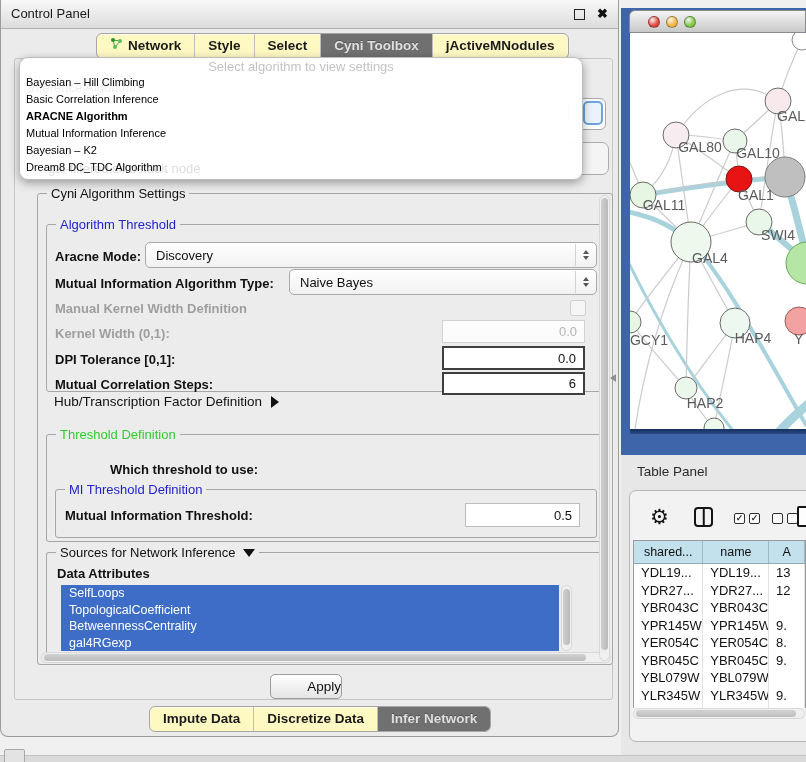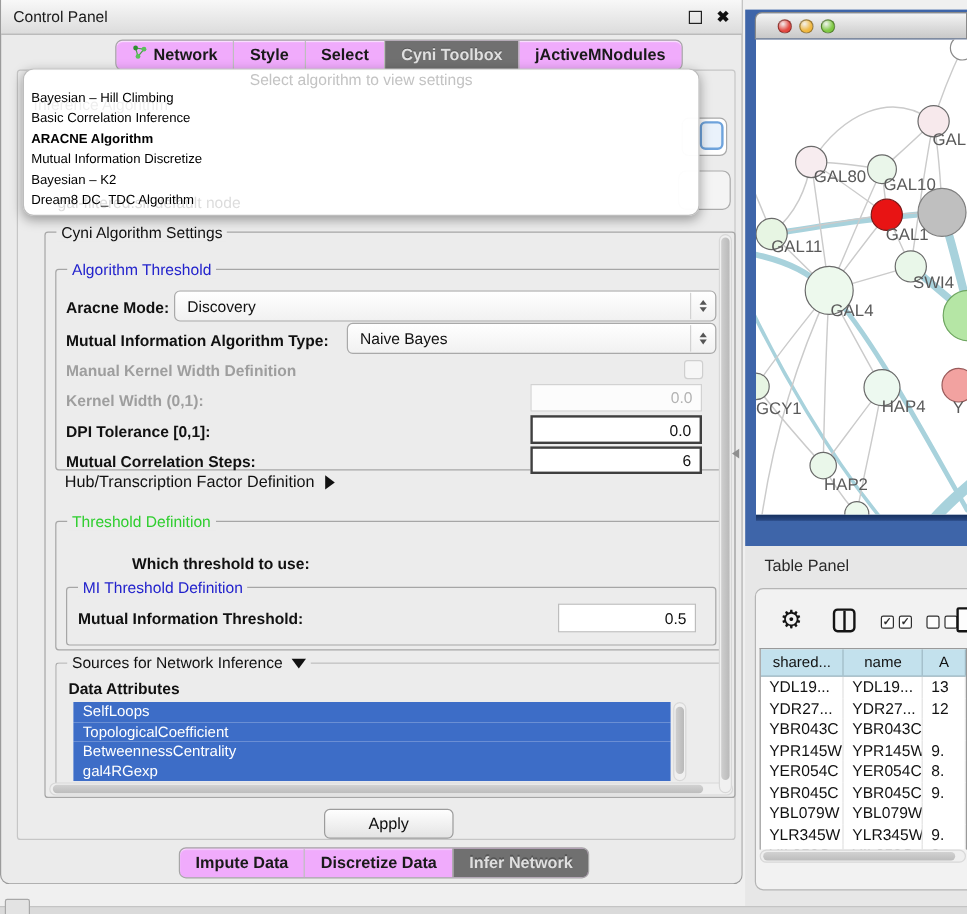--- a/index.html
+++ b/index.html
@@ -9,21 +9,21 @@
   
   .cpanel{position:absolute;left:0;top:0;width:619px;height:737px;background:#EBEBEB;
           border:1px solid #9B9B9B;border-top:none;border-radius:0 0 8px 8px;box-sizing:border-box;}
   .cp-header{position:absolute;left:0;top:0;width:100%;height:28px;
              background:linear-gradient(#F8F8F8,#DCDCDC);border-bottom:1px solid #B0B0B0;}
   .cp-title{position:absolute;left:10px;top:0;line-height:28px;font-size:13px;color:#1A1A1A;}
   .float-ico{position:absolute;right:33px;top:9px;width:9px;height:9px;border:1.6px solid #222;background:transparent;}
   .close-ico{position:absolute;right:10px;top:5px;font-size:13px;font-weight:bold;color:#111;line-height:18px;}
   
   .tabbar{position:absolute;display:inline-flex;border:1px solid #A6A6A6;border-radius:6px;
-          overflow:hidden;background:#f0abfc;box-shadow:0 1px 1px rgba(255,255,255,.7) inset;}
+          overflow:hidden;background:#fef9c3;box-shadow:0 1px 1px rgba(255,255,255,.7) inset;}
   .tab{padding:0 13px;line-height:24px;height:24px;font-size:13.5px;font-weight:600;color:#1A1A1A;
        border-left:1px solid #BDBDBD;display:flex;align-items:center;gap:5px;white-space:nowrap;}
   .tab:first-child{border-left:none;}
   .tab.sel{background:#707070;color:#DFDFDF;text-shadow:0 -1px 0 rgba(0,0,0,.25);}
   
   .content{position:absolute;left:13px;top:58px;width:599px;height:642px;background:#ECECEC;
            border:1px solid #C6C6C6;border-radius:3px;box-sizing:border-box;}
   
   .group{position:absolute;border:1px solid #A6A6A6;border-radius:3px;}
   .gtitle{position:absolute;top:-8px;left:9px;background:#ECECEC;padding:0 4px;font-size:13px;white-space:nowrap;}
@@ -55,21 +55,21 @@
   .attr{height:16.5px;line-height:16.5px;background:#3D6DC7;color:#FFF;font-size:12.5px;padding-left:8px;}
   
   .overlay{position:absolute;left:18px;top:57px;width:562px;height:121px;background:rgba(255,255,255,.97);
            border:1px solid #BDBDBD;border-radius:9px;box-shadow:0 3px 10px rgba(0,0,0,.35);z-index:50;overflow:hidden;}
   .hint{height:15px;line-height:15px;text-align:center;color:#C3C3C3;font-size:13px;margin-top:1px;}
   .algo-item{height:17px;line-height:17px;font-size:11px;padding-left:6px;color:#000;}
   .algo-item.bold{font-weight:bold;}
   .ghost{position:absolute;font-size:13px;pointer-events:none;white-space:nowrap;}
   
   .btn{position:absolute;background:linear-gradient(#FEFEFE,#E4E4E4);border:1px solid #9C9C9C;border-radius:5px;
-       font-size:13.5px;display:flex;align-items:center;justify-content:flex-start;padding-left:36px;}
+       font-size:13.5px;display:flex;align-items:center;justify-content:flex-end;}
   
   .tri-right{display:inline-block;width:0;height:0;border-top:6px solid transparent;border-bottom:6px solid transparent;border-left:8px solid #111;}
   .tri-down{display:inline-block;width:0;height:0;border-left:6px solid transparent;border-right:6px solid transparent;border-top:8px solid #111;}
   
   .desktop{position:absolute;left:621px;top:8px;width:185px;height:447px;background:#3E65A9;}
   .net-titlebar{position:absolute;left:629px;top:10px;width:177px;height:23px;
                 background:linear-gradient(#F4F4F4,#C8C8C8);border:1px solid #8A8A8A;border-radius:6px 0 0 0;box-sizing:border-box;}
   .light{position:absolute;top:5px;width:12px;height:12px;border-radius:50%;box-sizing:border-box;}
   .canvas{position:absolute;left:630px;top:33px;width:176px;height:396px;background:#FFF;overflow:hidden;}
   .canvas-shadow{position:absolute;left:630px;top:429px;width:176px;height:5px;background:linear-gradient(#16305E,#2A4A86);}
@@ -242,21 +242,21 @@
         <span>Infer Network</span>
       </div>
     </div>
 
   <div class="overlay">
     <div class="hint">Select algorithm to view settings</div>
     <div>
         <div class="algo-item">Bayesian – Hill Climbing</div>
         <div class="algo-item">Basic Correlation Inference</div>
         <div class="algo-item bold">ARACNE Algorithm</div>
-        <div class="algo-item">Mutual Information Discretize</div>
+        <div class="algo-item">Mutual Information Inference</div>
         <div class="algo-item">Bayesian – K2</div>
         <div class="algo-item">Dream8 DC_TDC Algorithm</div>
       </div>
     <span class="ghost" style="left:8px;top:22px;color:rgba(40,40,40,0.08);">Inference Algorithm</span>
     <span class="ghost" style="left:28px;top:103px;color:rgba(40,40,40,0.16);">gal-filtered.sif default node</span>
   </div>
 </div>
 
 <div class="handle"></div>
 

